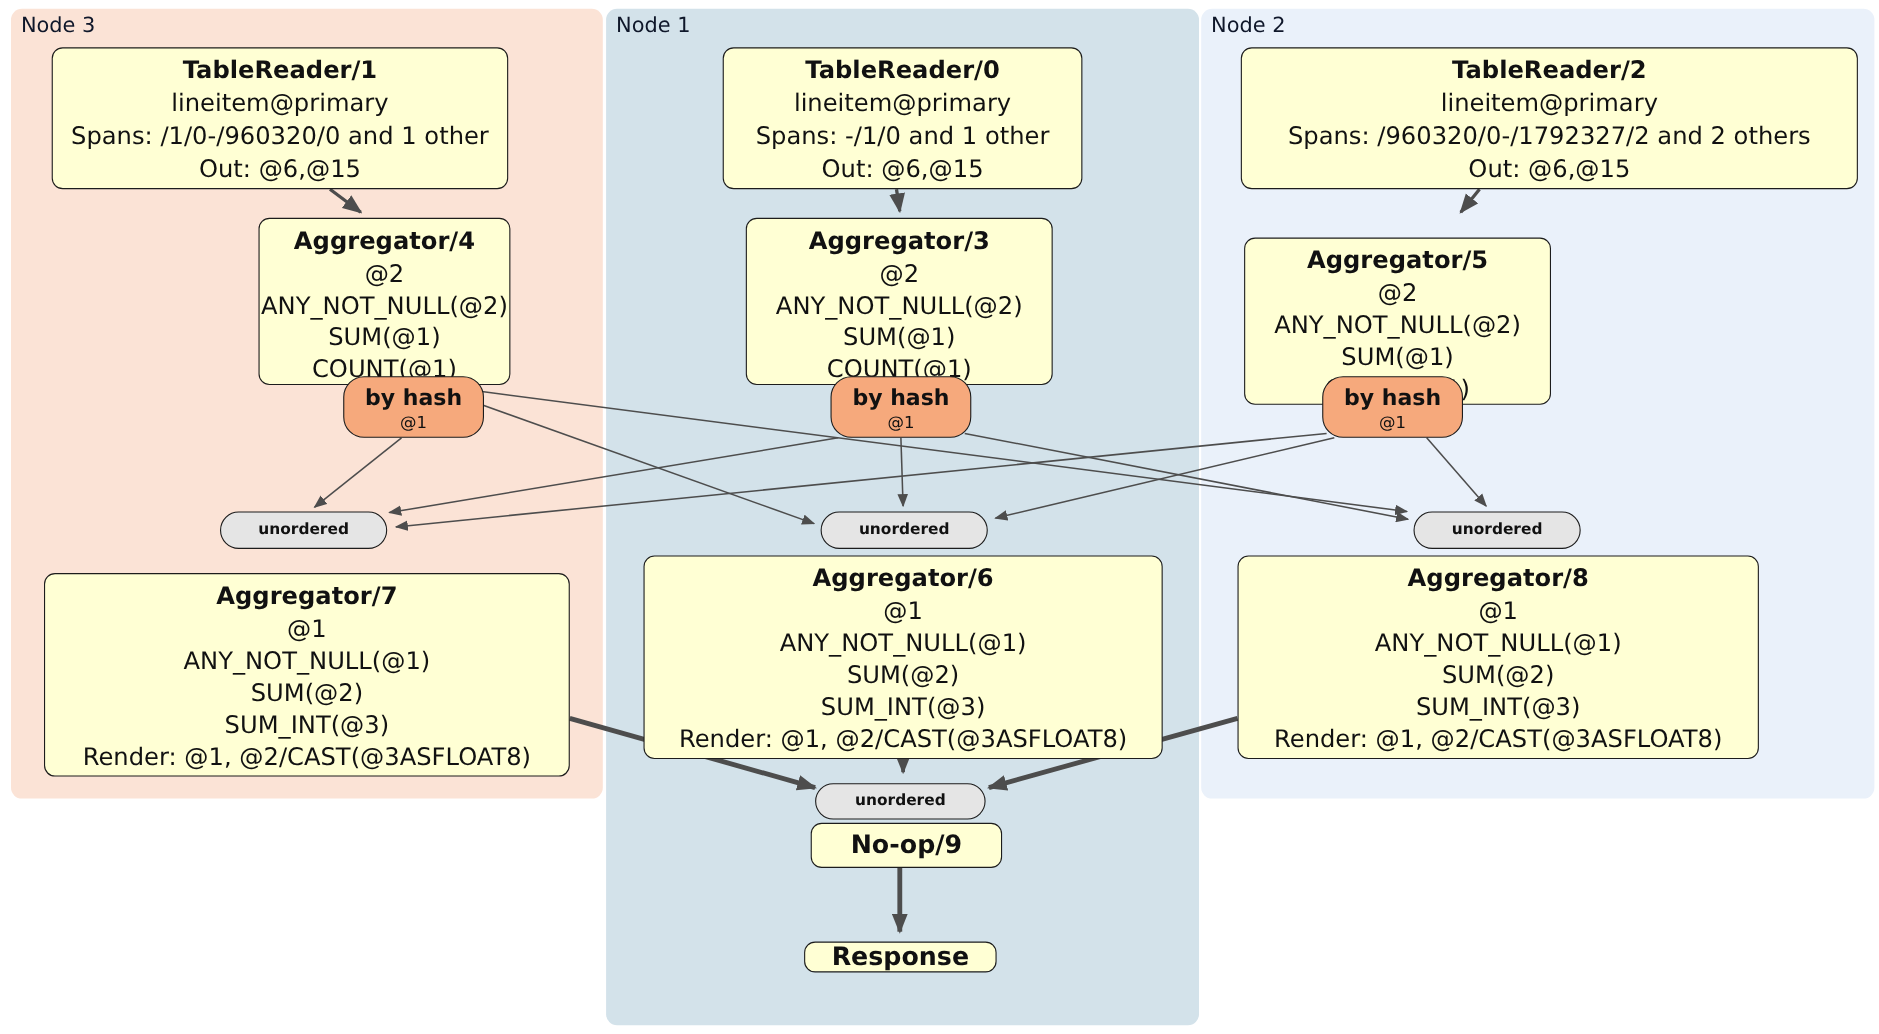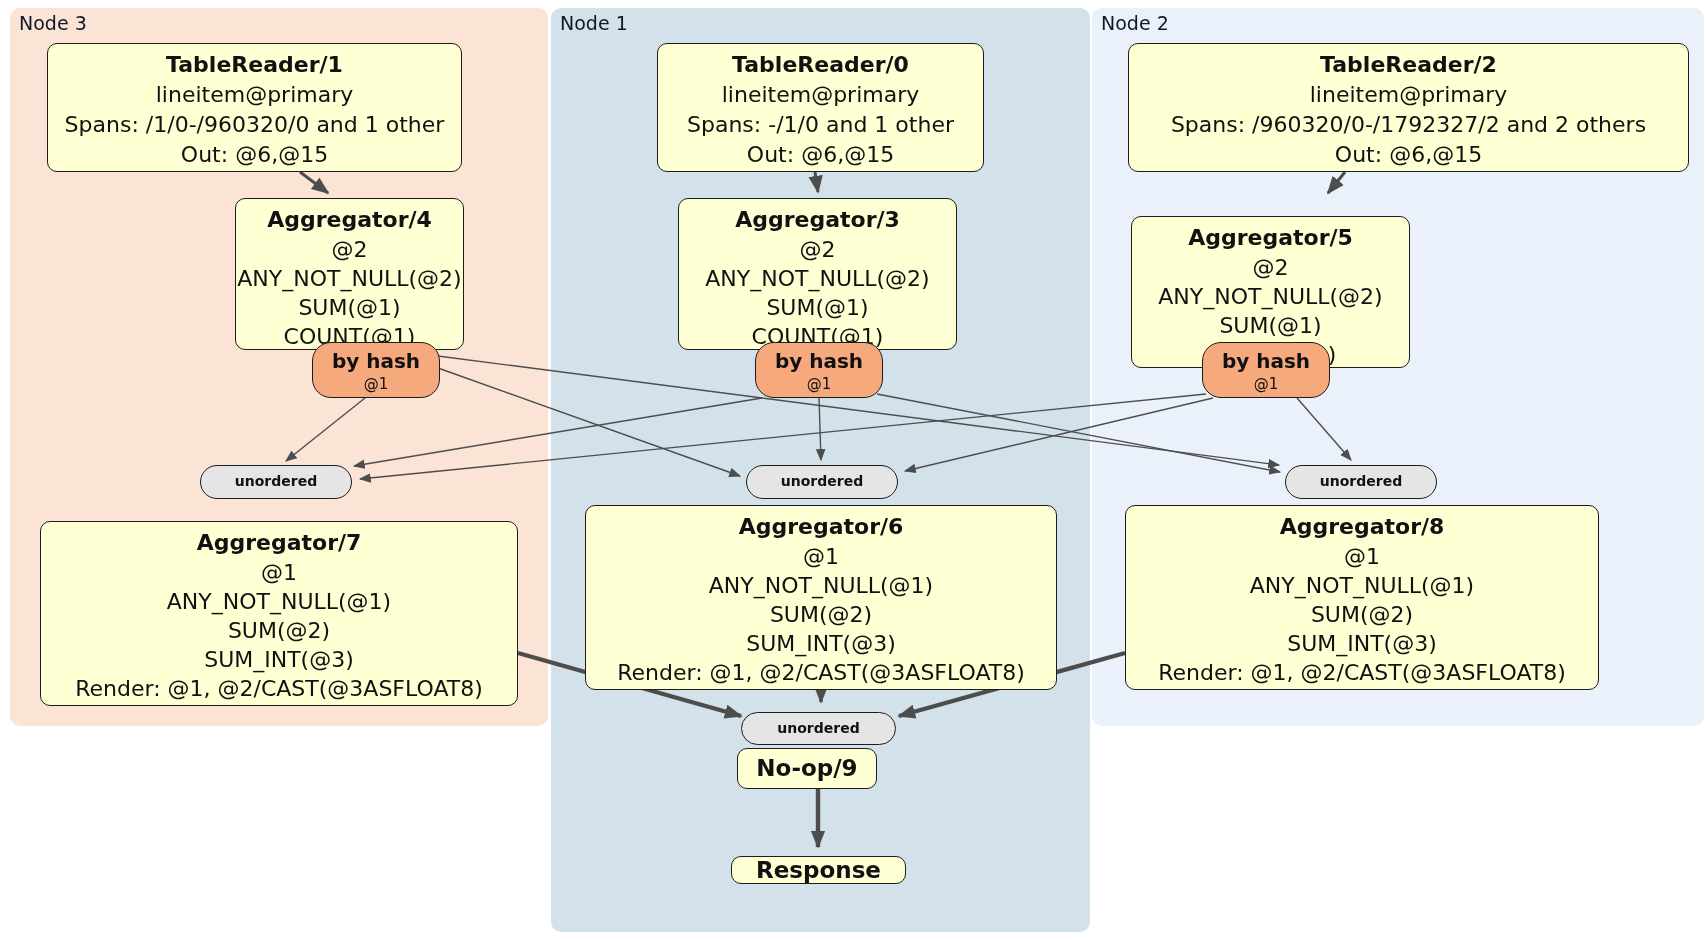--- a/index.html
+++ b/index.html
@@ -162,21 +162,21 @@
     <div class="ptitle">Aggregator/8</div>
     <div class="pline">@1</div>
     <div class="pline">ANY_NOT_NULL(@1)</div>
     <div class="pline">SUM(@2)</div>
     <div class="pline">SUM_INT(@3)</div>
     <div class="pline">Render: @1, @2/CAST(@3ASFLOAT8)</div>
   </div>
 
   <div class="sync" style="left:741px;top:712px;width:155px;height:33px;">unordered</div>
 
-  <div class="proc terminal" style="left:737px;top:748px;width:140px;height:41px;align-items:center;">
+  <div class="proc terminal" style="left:737px;top:748px;width:174px;height:41px;align-items:center;">
     <div class="ptitle">No-op/9</div>
   </div>
 
   <div class="proc terminal" style="left:731px;top:856px;width:175px;height:28px;">
     <div class="ptitle">Response</div>
   </div>
 
 </div>
 
 </body></html>

